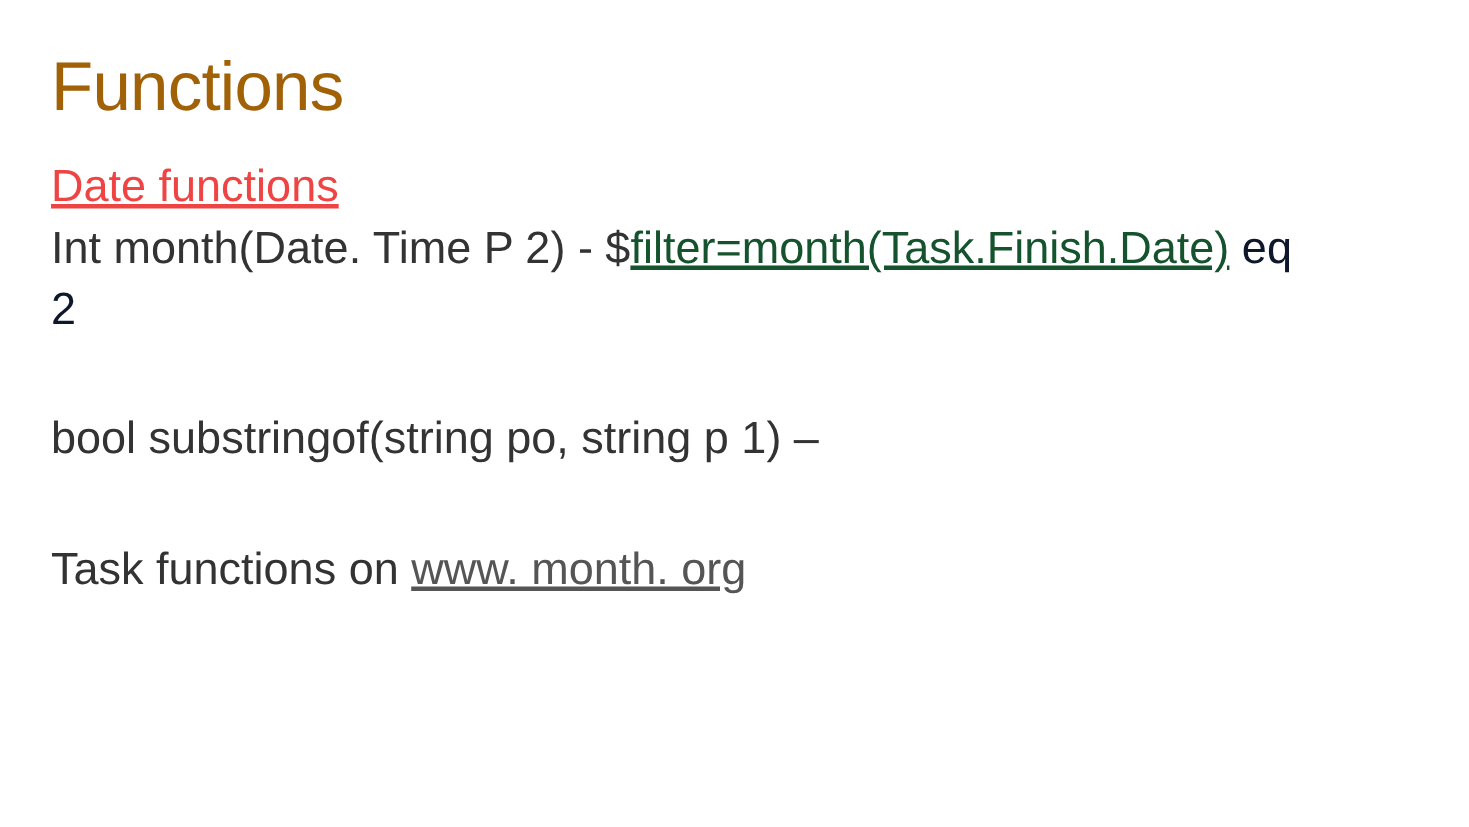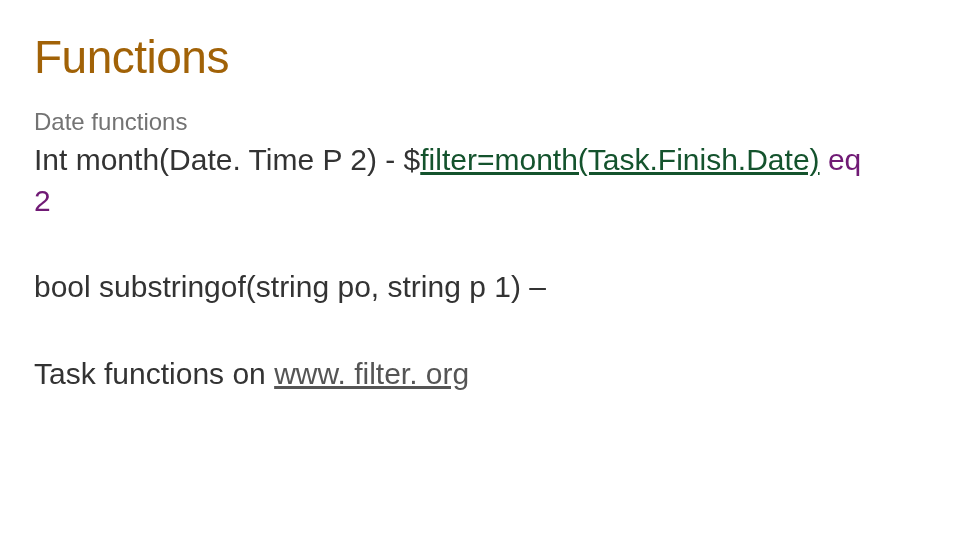--- a/index.html
+++ b/index.html
@@ -17,41 +17,42 @@
     color: #333333;
   }
   .title {
     font-size: 46px;
     font-weight: 400;
     color: #a16207;
     margin-bottom: 24px;
     letter-spacing: -0.5px;
   }
   .section-heading {
-    font-size: 24px;
+    font-size: 30px;
     font-weight: 300;
-    color: #737373;
+    color: #ef4444;
     margin-bottom: 4px;
+    text-decoration: underline;
   }
   .body-line {
     font-size: 30px;
     font-weight: 300;
     color: #333333;
     line-height: 1.35;
   }
   .link {
     color: #14532d;
     text-decoration: underline;
   }
   .link-gray {
     color: #555555;
     text-decoration: underline;
   }
   .green-text {
-    color: #701a75;
+    color: #0f172a;
   }
   .block {
     margin-bottom: 46px;
   }
   .block-last {
     margin-bottom: 0;
   }
 </style>
 </head>
 <body>
@@ -65,15 +66,15 @@
   </div>
   <div class="body-line green-text">2</div>
 </div>
 
 <div class="block">
   <div class="body-line">bool substringof(string po, string p 1) –</div>
 </div>
 
 <div class="block block-last">
   <div class="body-line">
-    <span>Task functions on </span><a href="#" class="link-gray">www. filter. org</a>
+    <span>Task functions on </span><a href="#" class="link-gray">www. month. org</a>
   </div>
 </div>
 
 </body></html>

